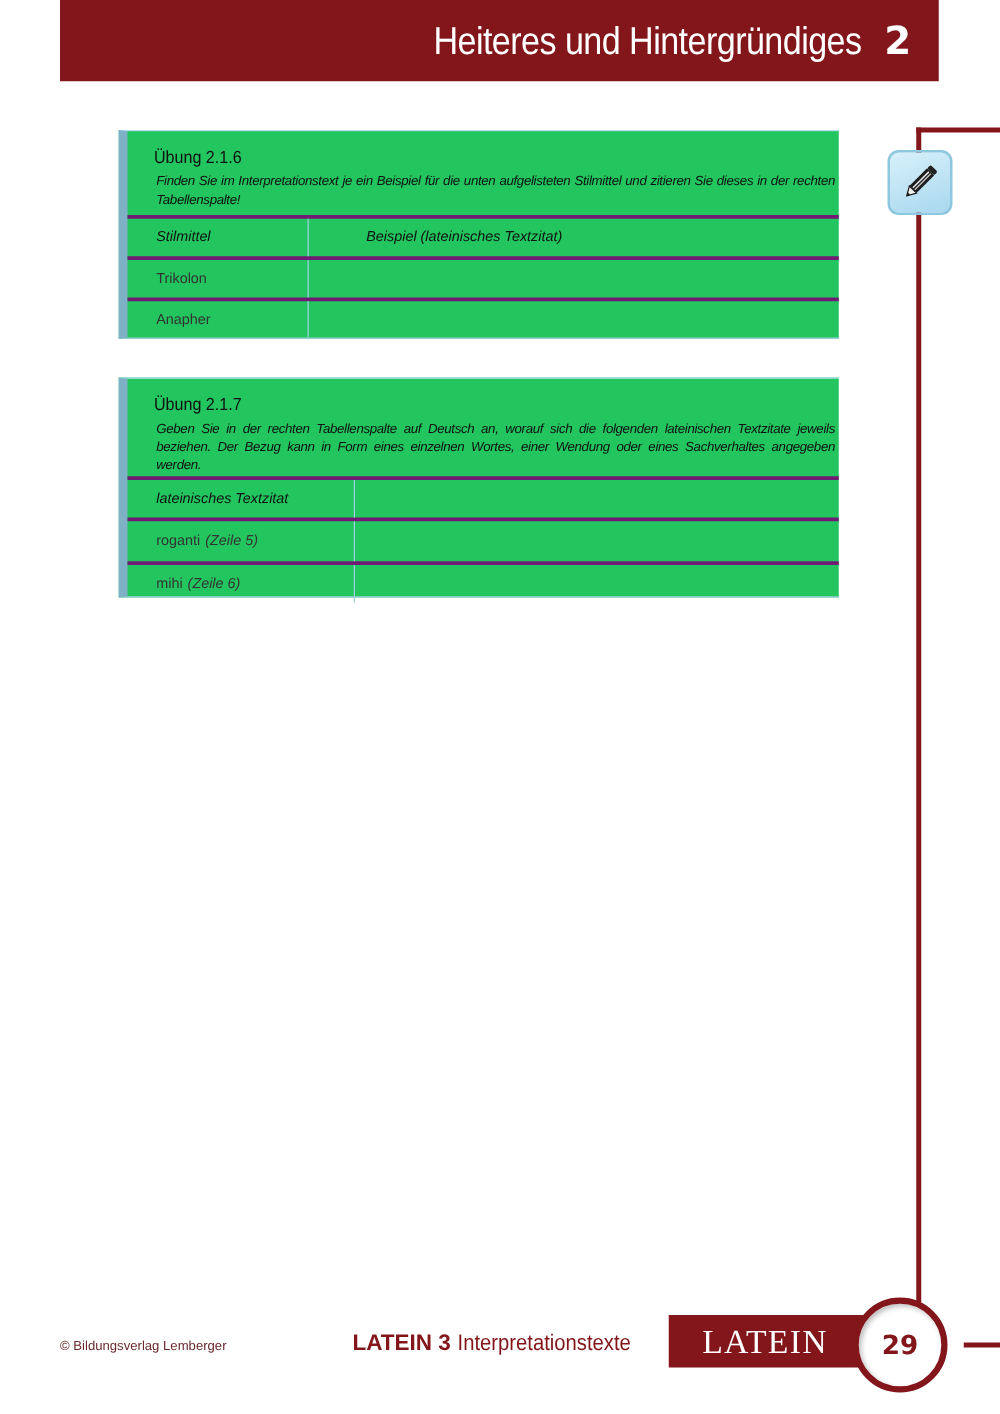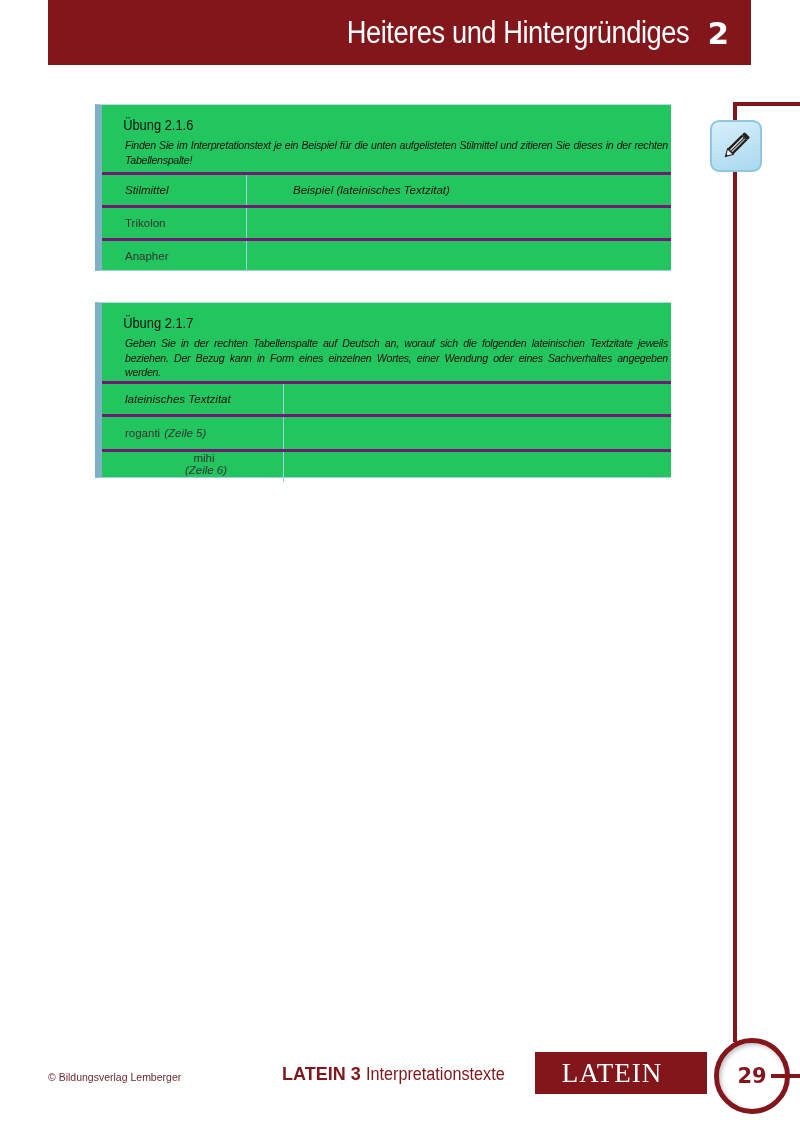--- a/index.html
+++ b/index.html
@@ -83,21 +83,21 @@
     .series b { font-weight: bold; }
     .series span.sub { transform: scaleX(0.9); display: inline-block; transform-origin: left; }
     .latein-box {
       position: absolute; left: 535px; top: 1052px; width: 172px; height: 42px;
       background: #82161a; color: #fff;
       font-family: "Liberation Serif", serif; font-size: 27px; letter-spacing: 1px;
       display: flex; align-items: center; justify-content: center;
       padding-left: 0; box-sizing: border-box; padding-right: 18px;
     }
     .page-circle {
-      position: absolute; left: 714px; top: 1038px; width: 76px; height: 76px;
+      position: absolute; left: 682px; top: 1038px; width: 76px; height: 76px;
       border-radius: 50%; border: 5px solid #82161a; box-sizing: border-box;
       background: #fff;
       display: flex; align-items: center; justify-content: center;
       box-shadow: inset 2px 2px 4px rgba(0,0,0,0.25);
     }
     .page-num {
       font-family: "DejaVu Sans", sans-serif; font-weight: bold; font-size: 21px; color: #82161a;
     }
     .footer-line-h {
       position: absolute; left: 771px; top: 1074px; width: 29px; height: 4px; background: #82161a;
@@ -158,21 +158,21 @@
       <div class="ex-cell head first" style="width:182px;">lateinisches Textzitat</div>
     </div>
     <div class="ex-row" style="height:35px;">
       <div class="ex-cell first" style="width:182px;">
         <span>roganti</span>
           <span class="note">(Zeile 5)</span>
       </div>
       <div class="ex-cell col2" style="flex:1;"></div>
     </div>
     <div class="ex-row" style="height:33px;">
-      <div class="ex-cell first" style="width:182px;flex-direction:column;">
+      <div class="ex-cell first" style="width:182px;">
         <span>mihi</span>
           <span class="note">(Zeile 6)</span>
       </div>
       <div class="ex-cell col2" style="flex:1;"></div>
     </div>
   </div>
 </div>
 
 <div class="copyright">© Bildungsverlag Lemberger</div>
 <div class="series">

